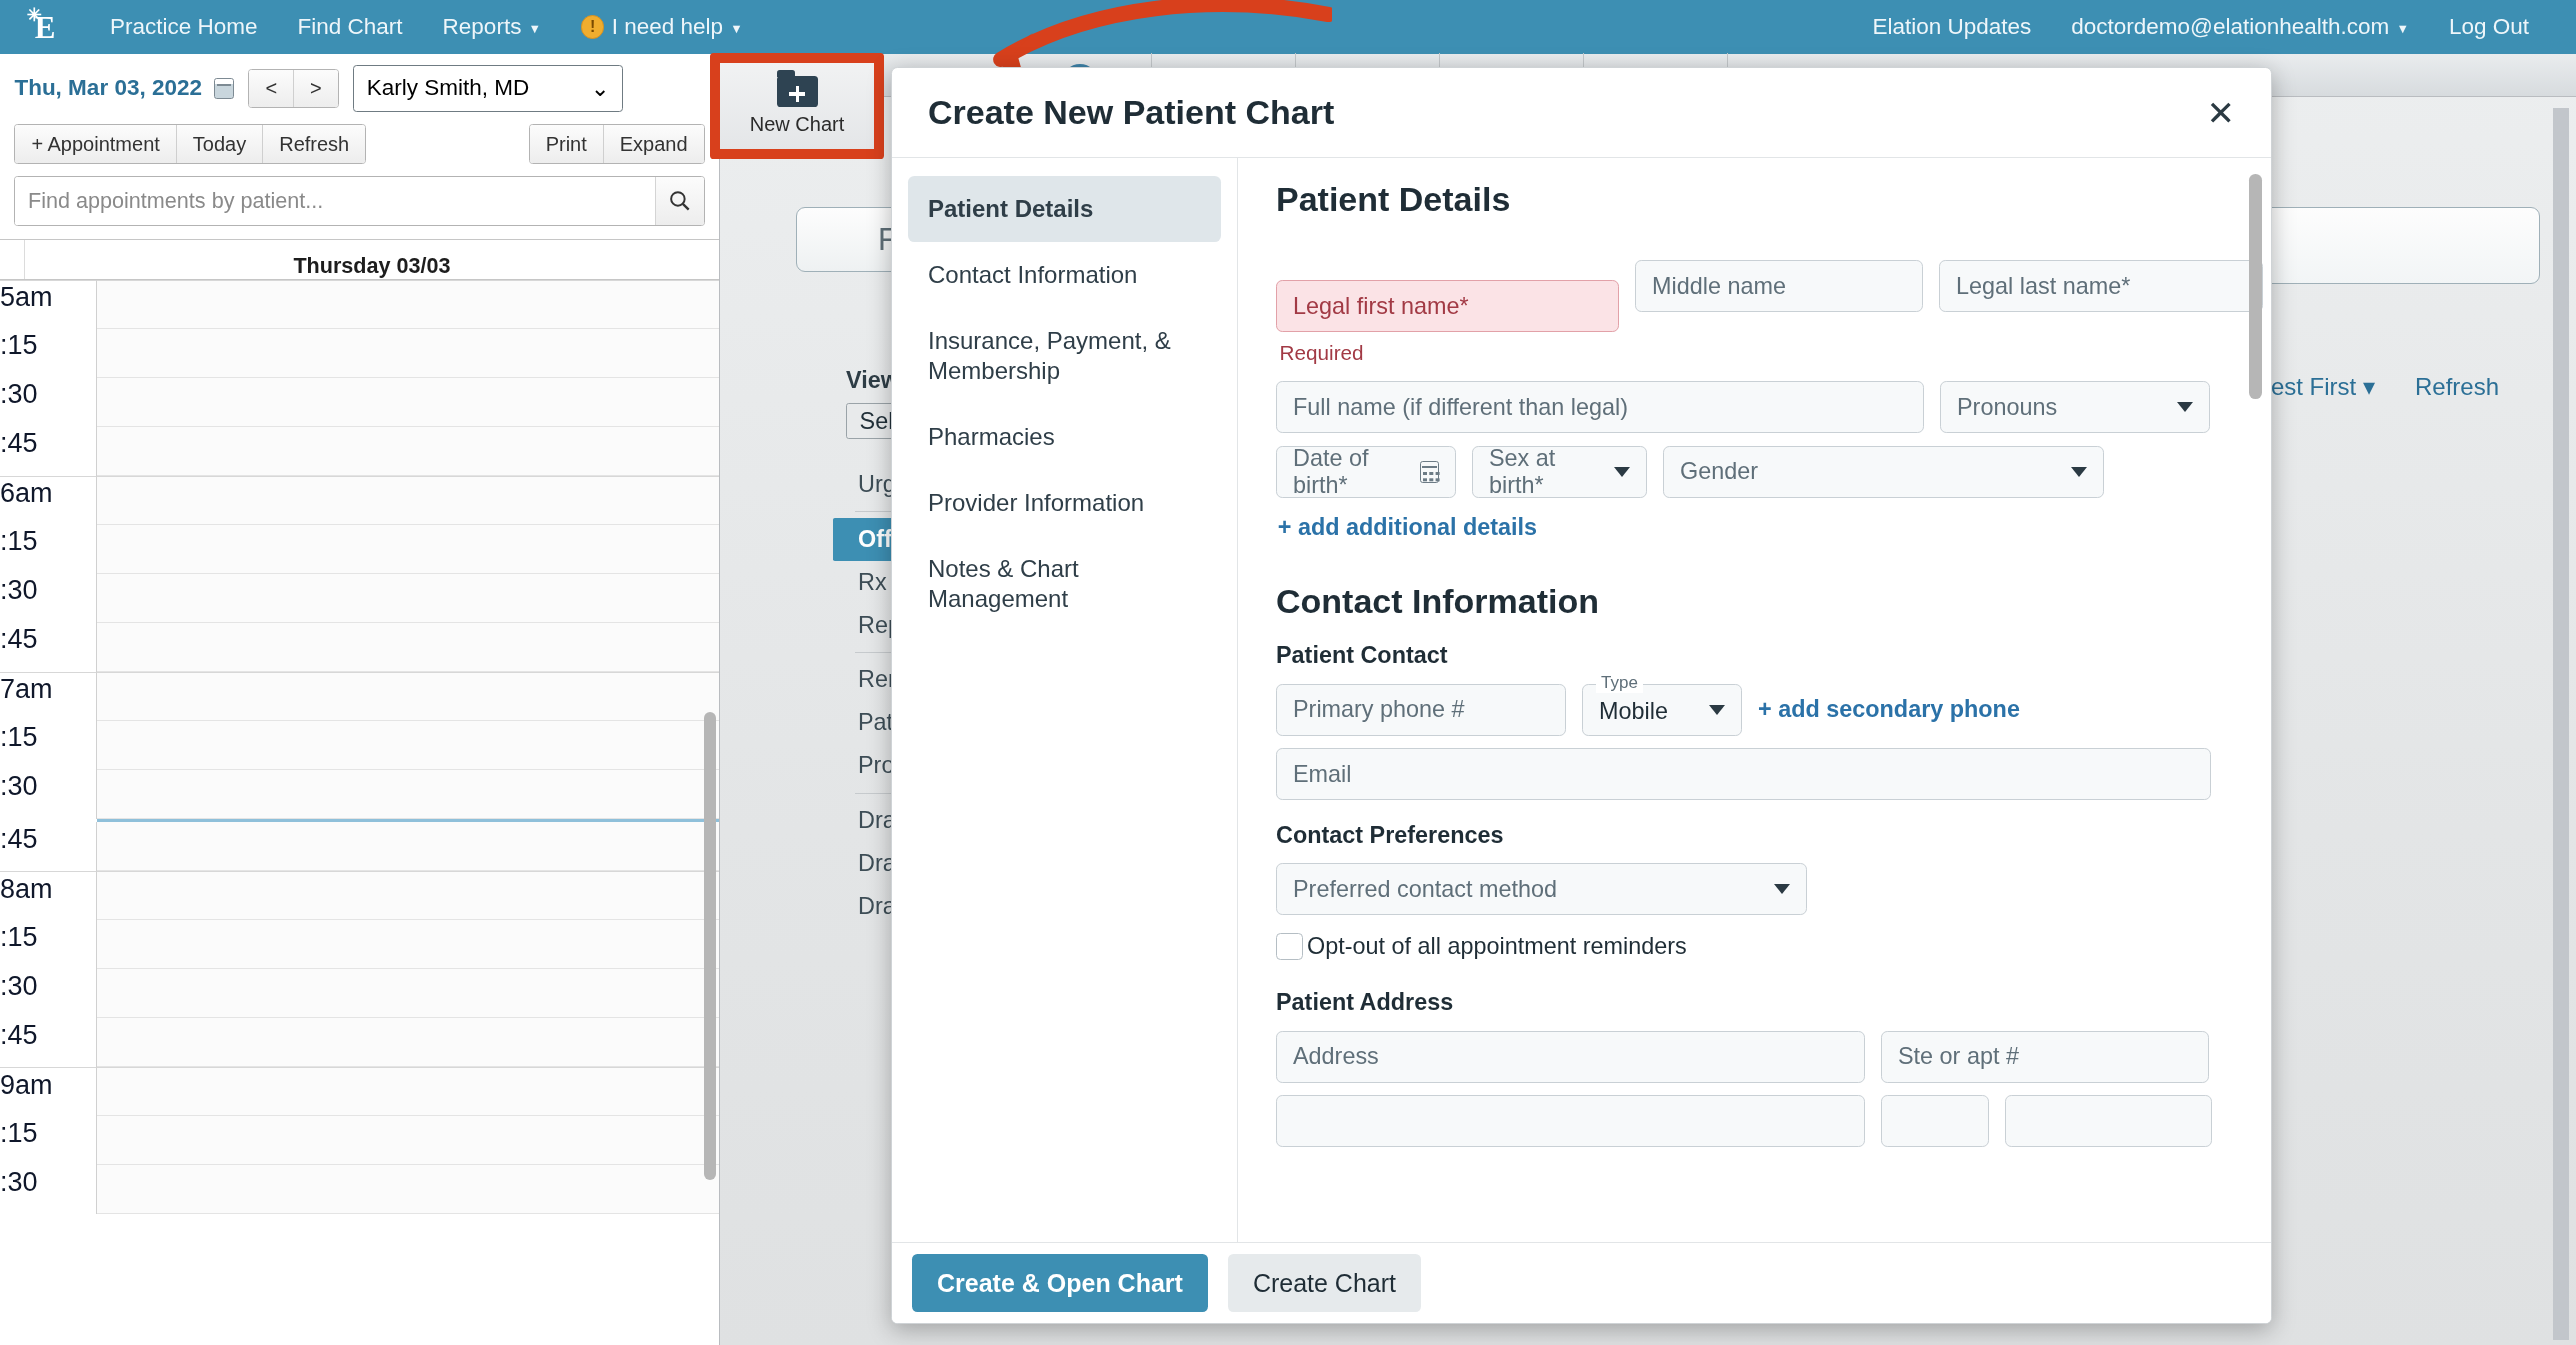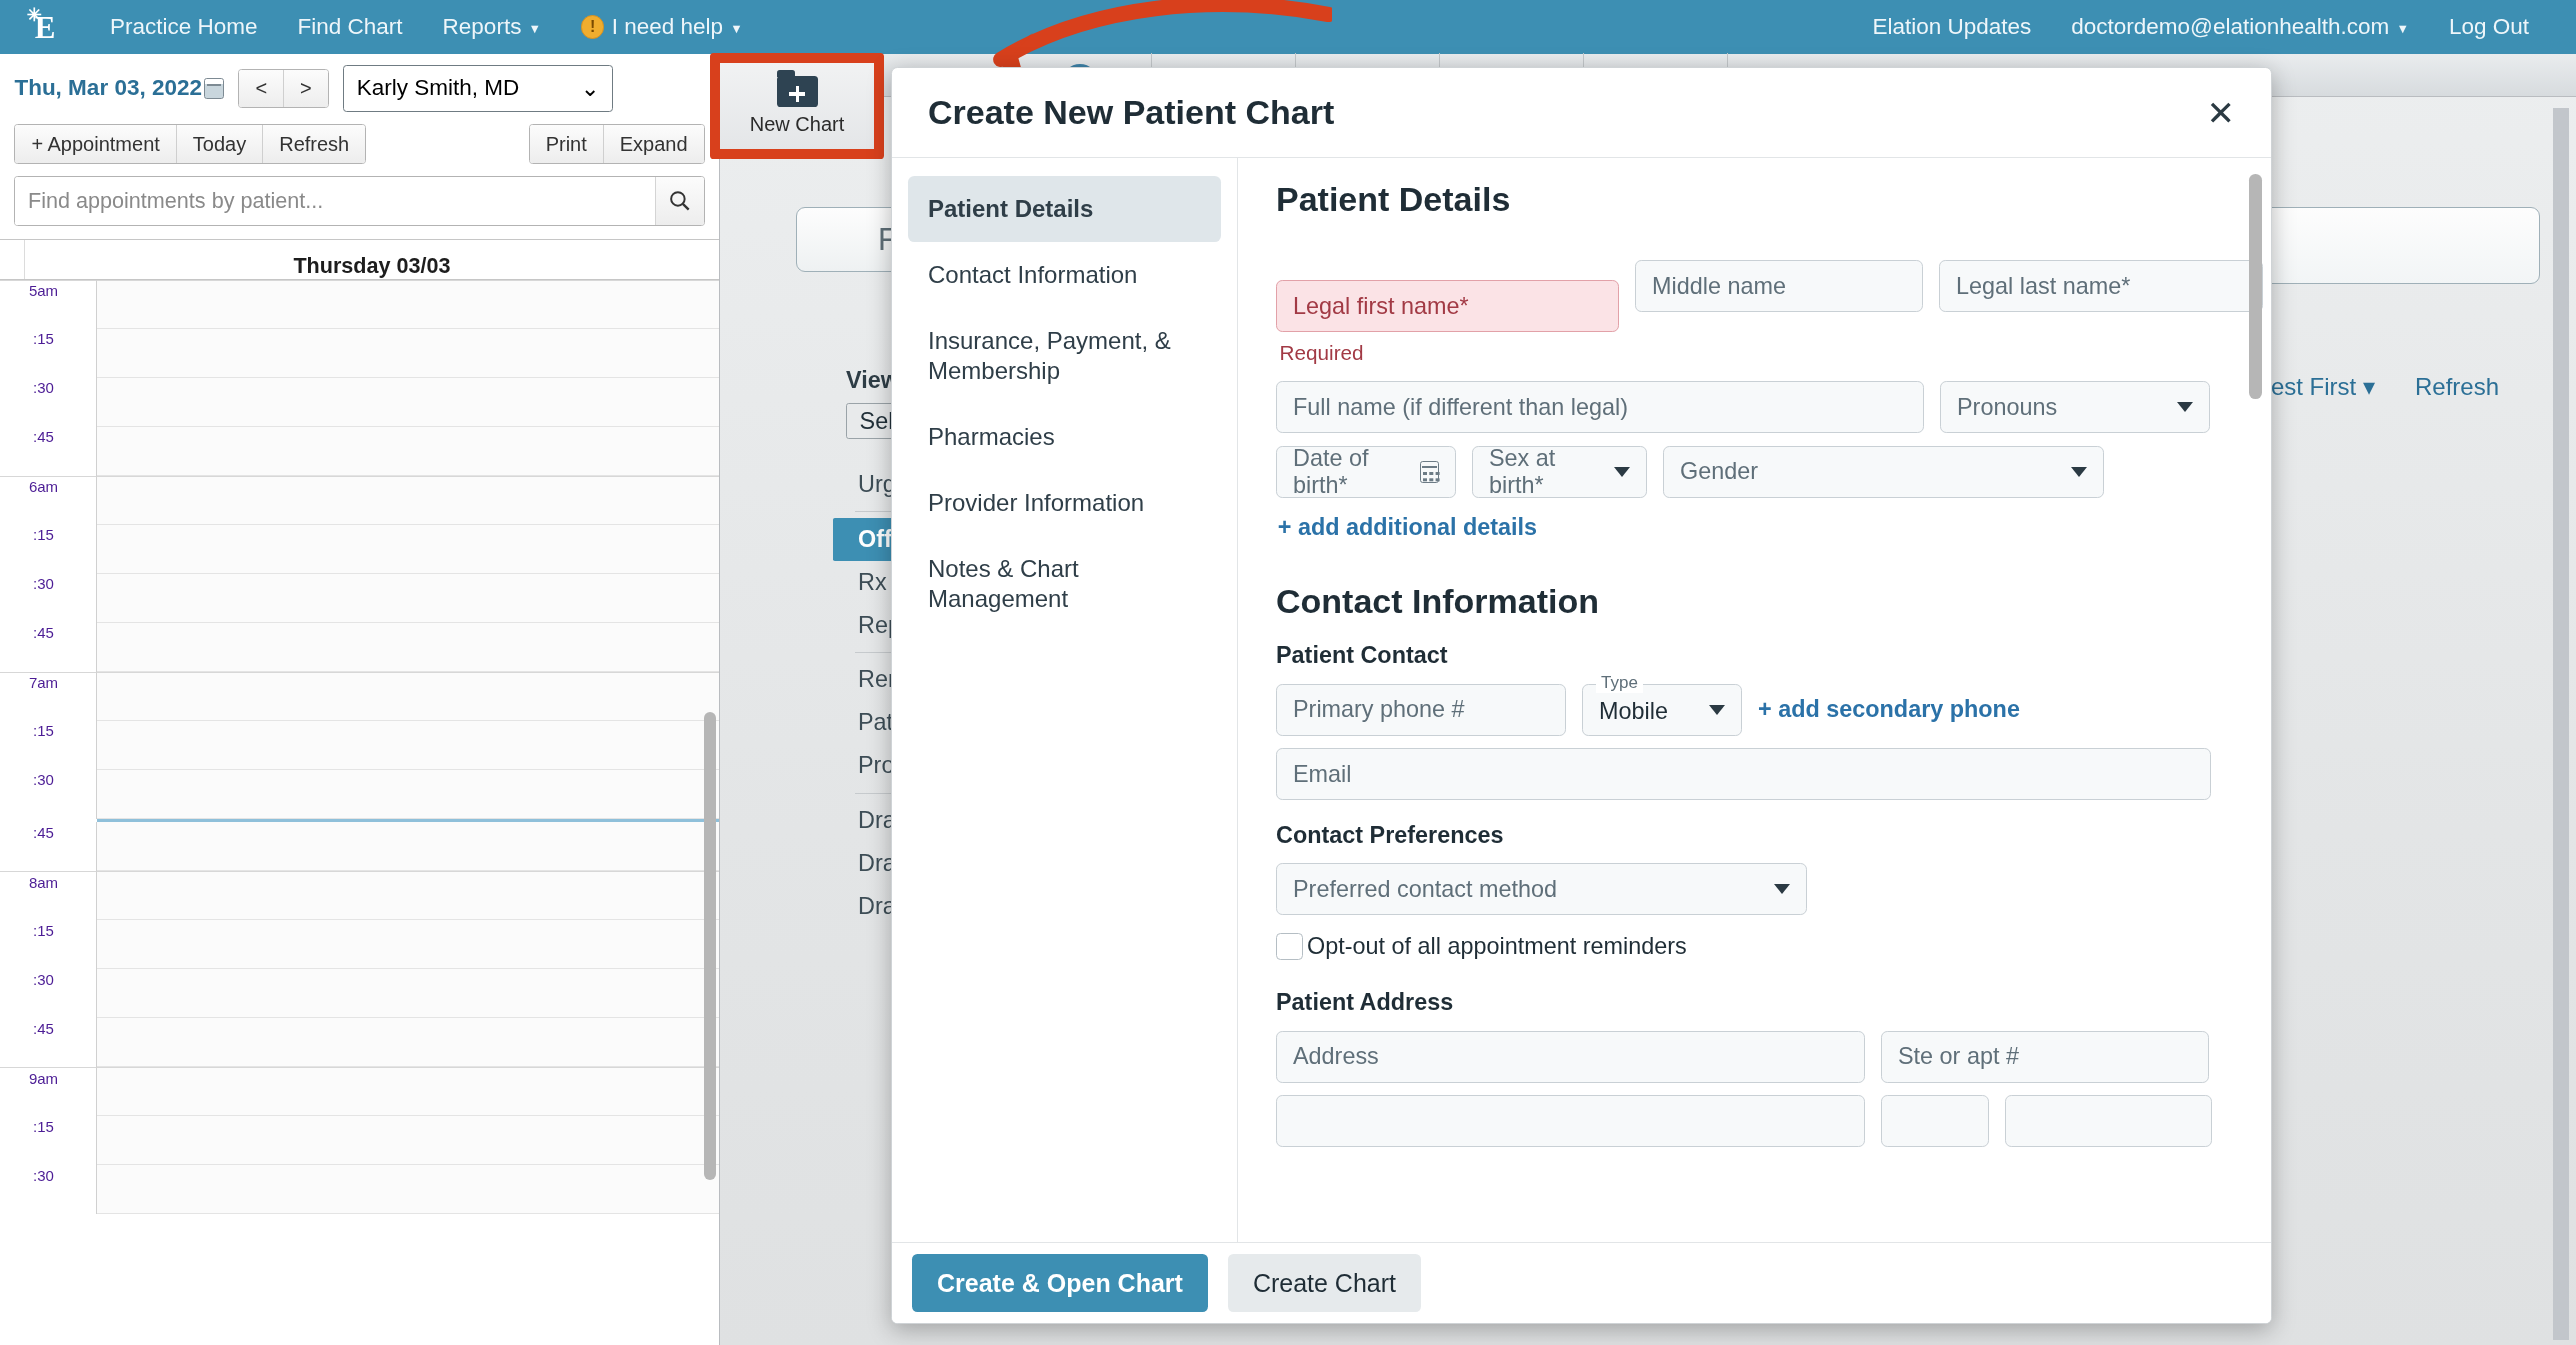--- a/index.html
+++ b/index.html
@@ -39,21 +39,21 @@
   .nav-right { margin-left:auto; display:flex; align-items:center; padding-right:27px; }
 
   
   .sched {
     position:absolute; left:0; top:54px; width:720px; height:1292px;
     background:#fff; border-right:0.9px solid #b9bcc0;
   }
   .sched-toolbar { padding:10.8px 14.4px 0 14.4px; }
   .row1 { display:flex; align-items:center; gap:14.4px; }
   .datelabel {
-    color:#2b6f96; font-weight:bold; font-size:22.5px; display:flex; align-items:center; gap:2px;
+    color:#2b6f96; font-weight:bold; font-size:22.5px; display:flex; align-items:center; gap:12px;
   }
   .cal-ico {
     width:20px;height:21.6px;border:1.8px solid #7d8a93;border-radius:2.7px;
     background:linear-gradient(#fff 0 25%, #c9d6dd 25% 100%);
     display:inline-block; position:relative;
   }
   .cal-ico:before{content:"";position:absolute;left:1.8px;right:1.8px;top:5.4px;height:1.8px;background:#7d8a93;}
   .btn-group { display:inline-flex; border:0.9px solid #b3b3b3; border-radius:3.6px; overflow:hidden; }
   .btn-group .gbtn {
     background:linear-gradient(#fcfcfc,#ededed); border:none; border-left:0.9px solid #cfcfcf;
@@ -80,21 +80,21 @@
   }
   .sched-head {
     margin-top:12.6px; border-top:0.9px solid #c6c6c6; border-bottom:0.9px solid #c6c6c6;
     height:41px; display:flex; align-items:flex-end;
   }
   .sched-head .gutter { width:25px; border-right:0.9px solid #dcdcdc; height:100%; }
   .sched-head .title { flex:1; text-align:center; font-weight:bold; font-size:21.6px; color:#1d1d1d;}
   .grid-wrap { position:relative; height:1043px; overflow:hidden; }
   .slot { display:flex; height:49px; }
   .slot .lab {
-    width:97px; text-align:center; padding-right:9px; font-size:15px; color:#4c1d95;
+    width:97px; text-align:left; padding-right:9px; font-size:27px; color:#0f172a;
     border-right:0.9px solid #d0d0d0; padding-top:1.8px;
   }
   .slot .cell { flex:1; border-bottom:0.9px solid #e4e4e4; background:#fbfbfb; }
   .slot.hourstart .cell { border-top:1.8px solid #d7d7d7; }
   .slot.hourstart .lab { border-top:1.8px solid #d7d7d7; }
   .nowline { height:3.6px; background:#8fc0da; margin-left:97px; }
   .vscroll {
     position:absolute; right:2.7px; top:432px; width:12.6px; height:468px;
     background:#b6b6b6; border-radius:6.3px;
   }

